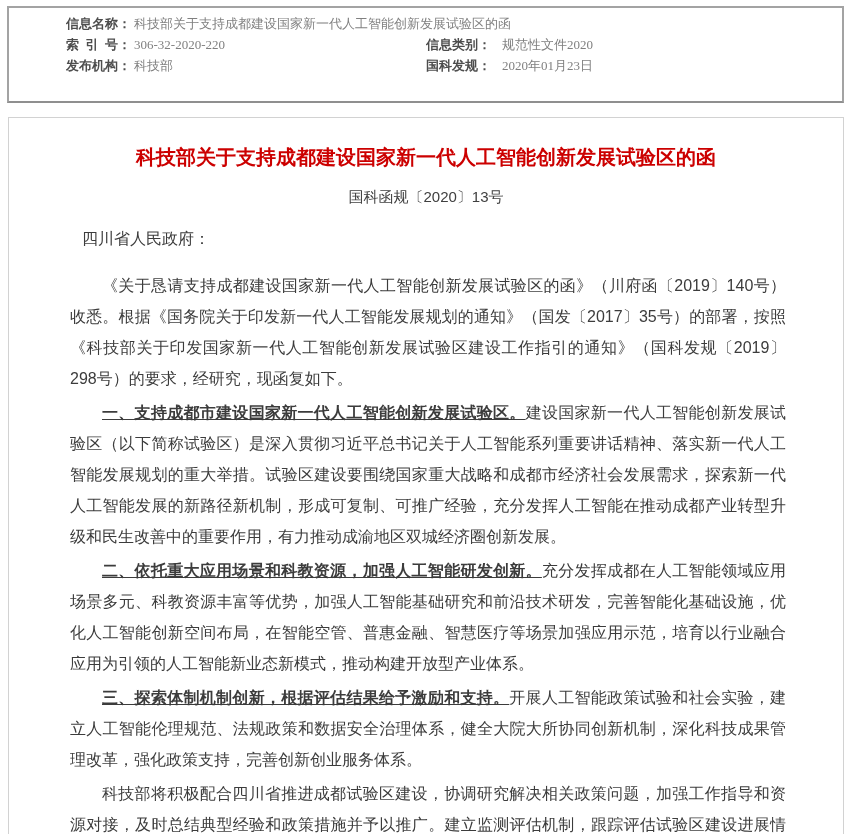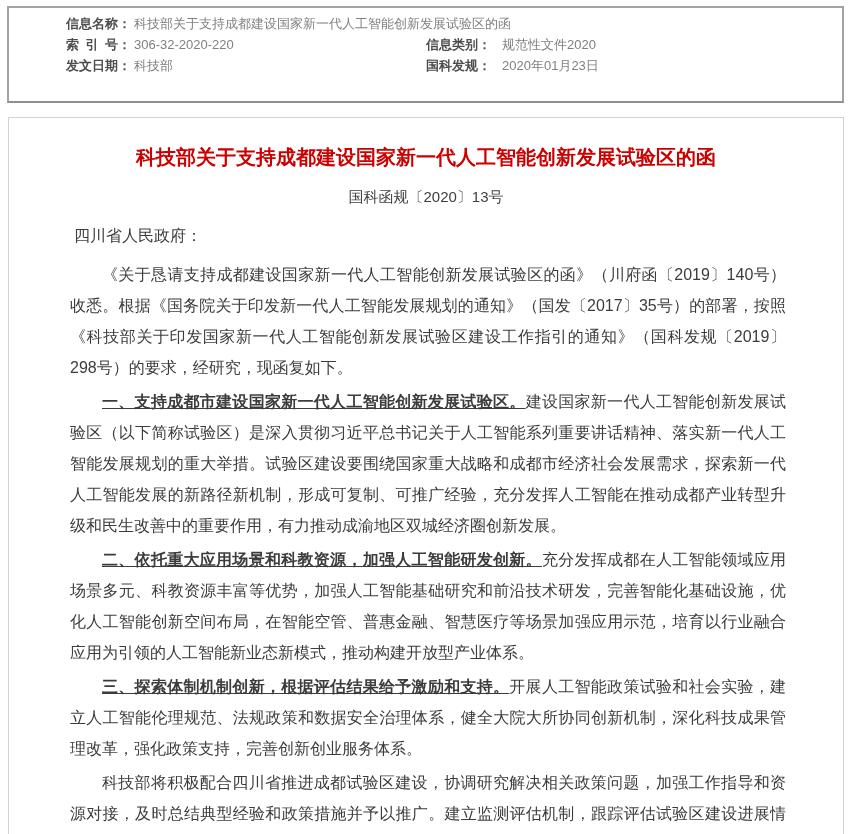--- a/index.html
+++ b/index.html
@@ -34,20 +34,21 @@
     border-collapse: collapse;
     table-layout: fixed;
   }
   .info-table td {
     padding: 2px 0;
     font-size: 13px;
     line-height: 17px;
     vertical-align: middle;
     white-space: nowrap;
     overflow: hidden;
+    font-family: Liberation Serif, serif;
   }
   .info-table col.c-k1 { width: 68px; }
   .info-table col.c-v1 { width: 292px; }
   .info-table col.c-k2 { width: 76px; }
   .k-wrap {
     font-weight: bold;
     color: #4d4d4d;
   }
   .k {
     display: inline-block;
@@ -85,21 +86,21 @@
     line-height: 20px;
     color: #404040;
   }
   .doc-body {
     margin-top: 13px;
     color: #3c3c3c;
     font-size: 16px;
     line-height: 31px;
   }
   .salutation {
-    margin: 8px;
+    margin: 16px;
     text-indent: 0;
   }
   .para {
     margin: 3px 0 0 4px;
     text-indent: 2em;
     text-align: justify;
   }
   .para .lead { font-weight: bold; text-decoration: underline; }
 </style>
 </head>
@@ -120,21 +121,21 @@
         <td class="k-wrap"><span class="k">信息名称</span><span class="colon">：</span></td>
         <td class="v" colspan="3">科技部关于支持成都建设国家新一代人工智能创新发展试验区的函</td>
       </tr>
       <tr>
         <td class="k-wrap"><span class="k">索引号</span><span class="colon">：</span></td>
         <td class="v">306-32-2020-220</td>
         <td class="k-wrap"><span class="k">信息类别</span><span class="colon">：</span></td>
         <td class="v">规范性文件2020</td>
       </tr>
       <tr>
-        <td class="k-wrap"><span class="k">发文日期</span><span class="colon">：</span></td>
+        <td class="k-wrap"><span class="k">发布机构</span><span class="colon">：</span></td>
         <td class="v">科技部</td>
         <td class="k-wrap"><span class="k">国科发规</span><span class="colon">：</span></td>
         <td class="v">2020年01月23日</td>
       </tr>
     </tbody>
       </table>
   </div>
 
   <div class="doc-box">
     <h1 class="doc-title">科技部关于支持成都建设国家新一代人工智能创新发展试验区的函</h1>

